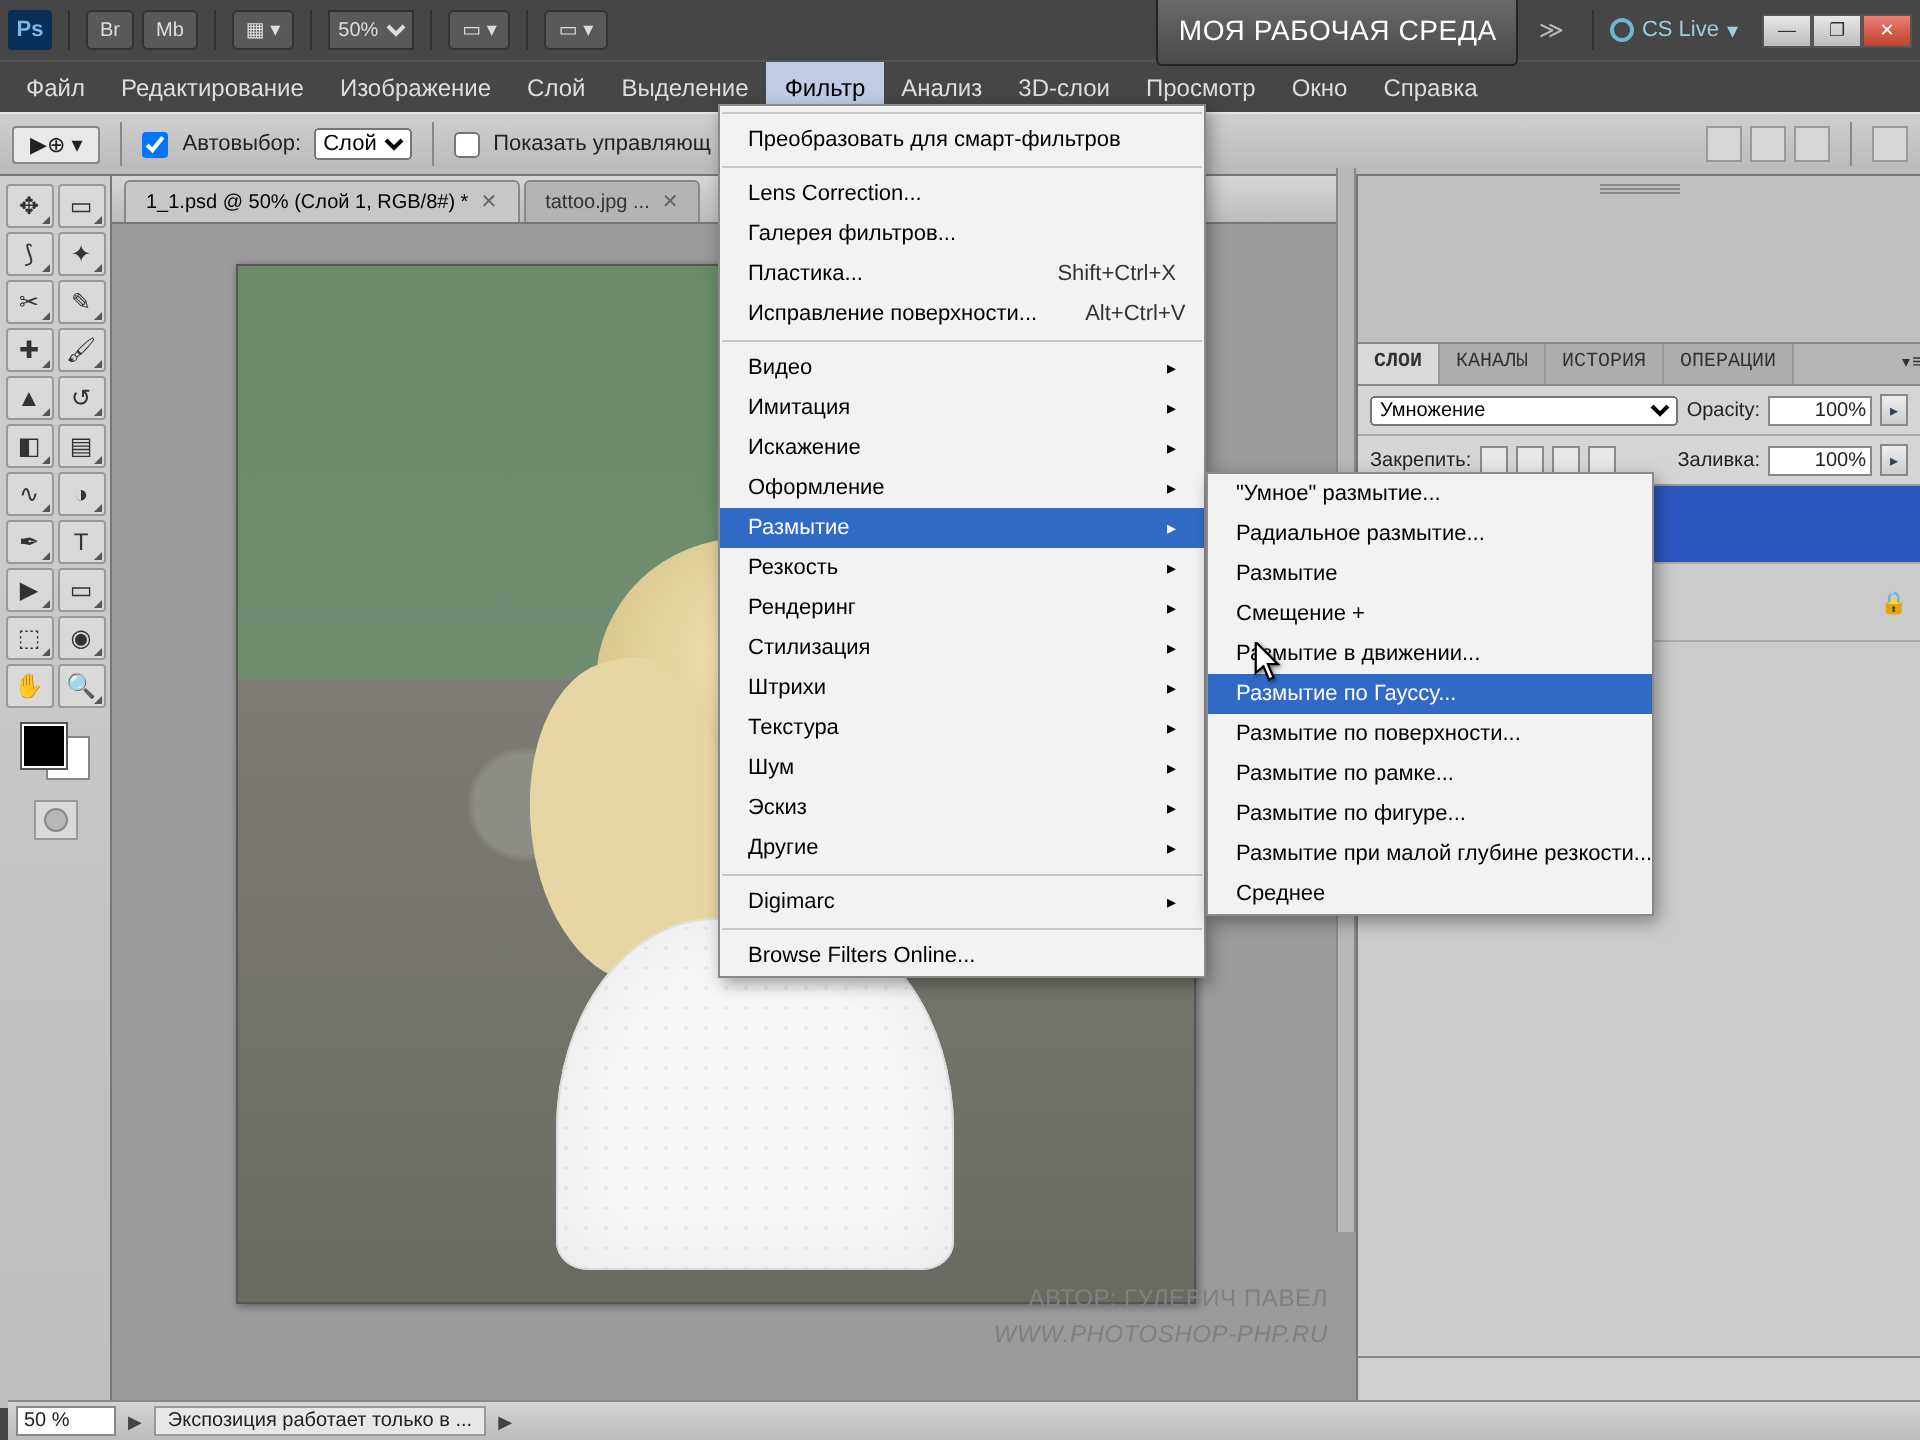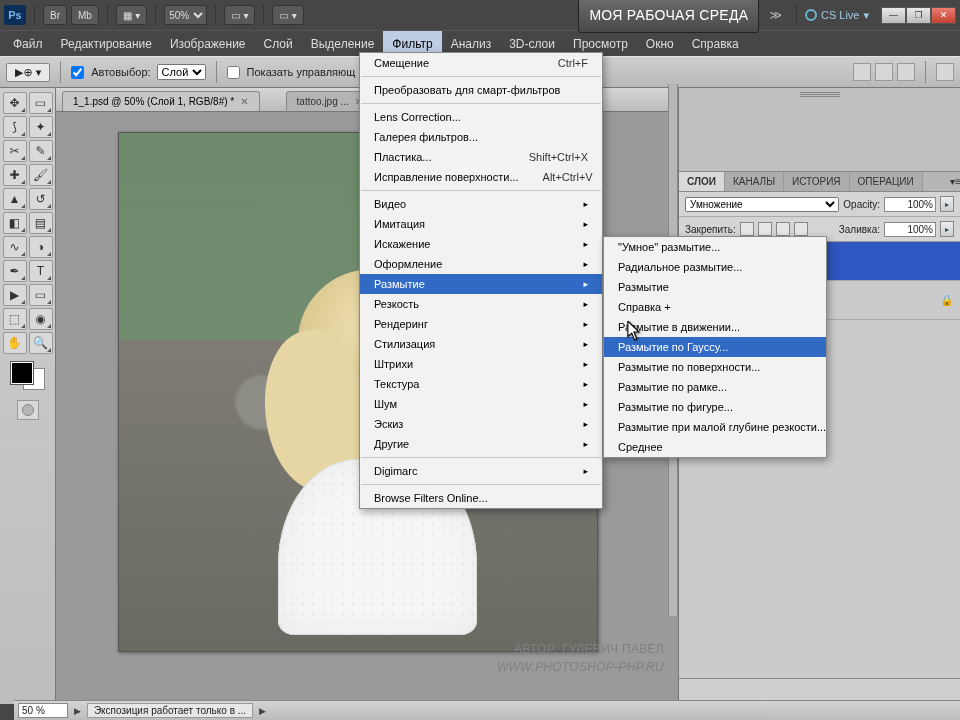--- a/index.html
+++ b/index.html
@@ -39,21 +39,21 @@
   .toolbox .tbtn.small-tri::after{content:"";position:absolute;right:1px;bottom:1px;border:2px solid transparent;border-right-color:#555;border-bottom-color:#555;}
   .toolbox .swatch { margin:6px auto; width:34px;height:28px; position:relative;}
   .toolbox .swatch .fg{position:absolute;top:0;left:0;width:22px;height:22px;background:#000;border:1px solid #fff; box-shadow:0 0 0 1px #555;}
   .toolbox .swatch .bg{position:absolute;bottom:0;right:0;width:22px;height:22px;background:#fff;border:1px solid #888;}
   .toolbox .qm { width:22px;height:20px;border:1px solid #999;background:#d9d9d9;margin:2px auto;display:flex;align-items:center;justify-content:center;}
   .toolbox .qm .inner{width:12px;height:12px;border:1px solid #888;border-radius:50%;background:#b7b7b7;}
   
   .docarea { flex:1; display:flex; flex-direction:column; background:#9a9a9a; position:relative; }
   .doctabs { height:24px; background: linear-gradient(#d6d6d6,#bcbcbc); border-bottom:1px solid #777; display:flex; align-items:flex-end; padding-left:6px; }
   .doctab { background:#c7c7c7; border:1px solid #888; border-bottom:none; padding:4px 10px; font-size:10px; margin-right:2px; border-radius:3px 3px 0 0; display:flex; align-items:center; gap:6px;}
-  .doctab.inactive { background:#b4b4b4; color:#333;margin-left:24px; }
+  .doctab.inactive { background:#b4b4b4; color:#333; }
   .doctab .x { color:#666; font-size:10px; }
   .canvas-wrap { flex:1; overflow:hidden; position:relative; background:#9a9a9a; }
   .canvas { position:absolute; left:62px; top:20px; width:480px; height:520px; background:#6a7a60; border:1px solid #555; box-shadow:1px 1px 4px rgba(0,0,0,0.4);}
   
   .canvas .sky { position:absolute; inset:0; background: linear-gradient(#6c8a6b,#7a8f77); }
   .canvas .rocks { position:absolute; left:0;right:0;top:40%;bottom:0; background: radial-gradient(circle at 30% 20%, #8d8d85 6%, transparent 7%), radial-gradient(circle at 60% 30%, #7a7a73 8%, transparent 9%), linear-gradient(#7e7c74,#6a6a63);}
   .canvas .person { position:absolute; left:28%; top:35%; width:52%; height:62%; }
   .canvas .hair { position:absolute; top:-14%; left:18%; width:60%; height:45%; background: radial-gradient(circle at 50% 40%, #f2e3b5, #cdb878); border-radius:50% 50% 40% 40%;}
   .canvas .hair2 { position:absolute; top:5%; left:5%; width:40%; height:50%; background:#e6d6a3; border-radius:60% 40% 50% 50%; transform:rotate(-10deg);}
   .canvas .torso { position:absolute; bottom:0; left:10%; width:80%; height:55%; background:#f6f6f6; border-radius:40% 40% 8% 8% / 60% 60% 8% 8%; box-shadow: inset 0 0 0 1px #ddd, inset 0 0 40px rgba(0,0,0,.05);}
@@ -62,21 +62,21 @@
   .canvas .tat { position:absolute; top:30%; left:44%; width:70px; height:55px; color:#111;}
   .canvas .tat svg{width:100%;height:100%;}
   .watermark { position:absolute; right:14px; bottom:28px; text-align:right; color:#808080; font-size:12px; line-height:1.5; font-style:italic; letter-spacing:.3px;}
   .watermark .l1{font-style:normal;}
   
   .panels { width:282px; background:#cfcfcf; border-left:1px solid #777; display:flex; flex-direction:column;}
   .panels .collapsed { height:84px; background:#c0c0c0; border-bottom:1px solid #888; position:relative;}
   .panels .collapsed .grip{position:absolute;top:4px;left:50%;transform:translateX(-50%);width:40px;height:6px;display:flex;flex-direction:column;gap:1px;}
   .panels .collapsed .grip div{height:1px;background:#888;}
   .panels .ptabs { display:flex; background:#b6b6b6; border-bottom:1px solid #888;}
-  .panels .ptab { padding:4px 8px; font-size:10px; color:#333; border-right:1px solid #999; background:#adadad;}
+  .panels .ptab { padding:4px 8px; font-size:10px; color:#333; border-right:1px solid #999; background:#adadad;font-family:Liberation Mono, monospace;}
   .panels .ptab.active { background:#d9d9d9; font-weight:bold; }
   .panels .ptab:last-child{margin-left:auto;border:none;background:transparent;}
   .panels .pmenu { width:18px; text-align:center;}
   .panels .layer-opts { padding:4px 6px; background:#d5d5d5; display:flex; align-items:center; gap:4px; font-size:10px; color:#222; border-bottom:1px solid #aaa;}
   .panels .layer-opts select{font-size:10px; flex:1;}
   .panels .layer-opts2 { padding:4px 6px; background:#d5d5d5; display:flex; align-items:center; gap:4px; font-size:10px; color:#222; border-bottom:1px solid #999;}
   .panels .lock-ico{width:14px;height:14px;border:1px solid #888;background:#e7e7e7;}
   .panels .numbox { width:52px; font-size:10px; text-align:right; padding:1px 2px; background:#fff;border:1px solid #888;}
   .panels .tribtn{width:14px;height:16px;background:linear-gradient(#eee,#ccc);border:1px solid #888;display:flex;align-items:center;justify-content:center;font-size:8px;color:#345;}
   .layerlist { flex:1; background:#cbcbcb; overflow:auto;}
@@ -94,21 +94,21 @@
   .menu .mi2 { padding:4px 14px 4px 14px; display:flex; align-items:center; white-space:nowrap; gap:24px;}
   .menu .mi2 .lbl{flex:1;}
   .menu .mi2 .sc{color:#333;}
   .menu .mi2.sub::after{content:"▸"; font-size:9px; margin-left:auto;}
   .menu .mi2.hl { background:#316ac5; color:#fff; }
   .menu .mi2.hl.sub::after{color:#fff;}
   .menu hr { border:none; border-top:1px solid #c7c7c7; margin:3px 1px;}
   .filter-menu { top:52px; left:359px; width:244px; }
   .blur-menu { top:236px; left:603px; width:224px; }
   
-  .status { position:absolute; left:14px; right:0; bottom:0; height:20px; background: linear-gradient(#d4d4d4,#bcbcbc); border-top:1px solid #888; display:flex; align-items:center; font-size:10px; color:#222; padding:0 4px; gap:6px;}
+  .status { position:absolute; left:4px; right:0; bottom:0; height:20px; background: linear-gradient(#d4d4d4,#bcbcbc); border-top:1px solid #888; display:flex; align-items:center; font-size:10px; color:#222; padding:0 4px; gap:6px;}
   .status .zoom { width:50px; background:#fff;border:1px solid #888;padding:1px 3px;}
   .status .info { flex:0 0 auto; padding:1px 6px; background:#e7e7e7; border:1px solid #999; max-width:180px; overflow:hidden; text-overflow:ellipsis; white-space:nowrap;}
   .status .tri{font-size:9px;color:#444;}
   
   .cursor { position:absolute; top:321px; left:627px; z-index:200; pointer-events:none; }
   .cursor svg{width:15px;height:21px;filter:drop-shadow(1px 1px 1px rgba(0,0,0,.5));}
   
   .panel-strip { position:absolute; right:282px; top:84px; width:10px; height:532px; background:#b7b7b7; border-left:1px solid #888; border-right:1px solid #888;}
 </style>
 </head>
@@ -314,24 +314,20 @@
         </div>
       </div>
     <div class="layerfoot"></div>
   </div>
 
 </div>
 
 <div class="panel-strip"></div>
 
 <div class="menu filter-menu" id="filtermenu">
-    <div class="mi2">
-      <span class="lbl">Смещение</span>
-      <span class="sc">Ctrl+F</span>
-    </div>
     <hr>
     <div class="mi2">
       <span class="lbl">Преобразовать для смарт-фильтров</span>
     </div>
     <hr>
     <div class="mi2">
       <span class="lbl">Lens Correction...</span>
     </div>
     <div class="mi2">
       <span class="lbl">Галерея фильтров...</span>
@@ -397,21 +393,21 @@
     <div class="mi2">
       <span class="lbl">"Умное" размытие...</span>
     </div>
     <div class="mi2">
       <span class="lbl">Радиальное размытие...</span>
     </div>
     <div class="mi2">
       <span class="lbl">Размытие</span>
     </div>
     <div class="mi2">
-      <span class="lbl">Справка +</span>
+      <span class="lbl">Смещение +</span>
     </div>
     <div class="mi2">
       <span class="lbl">Размытие в движении...</span>
     </div>
     <div class="mi2 hl">
       <span class="lbl">Размытие по Гауссу...</span>
     </div>
     <div class="mi2">
       <span class="lbl">Размытие по поверхности...</span>
     </div>

